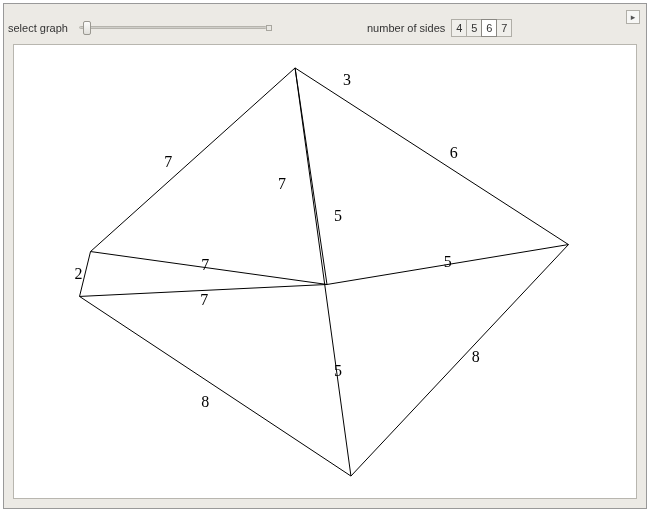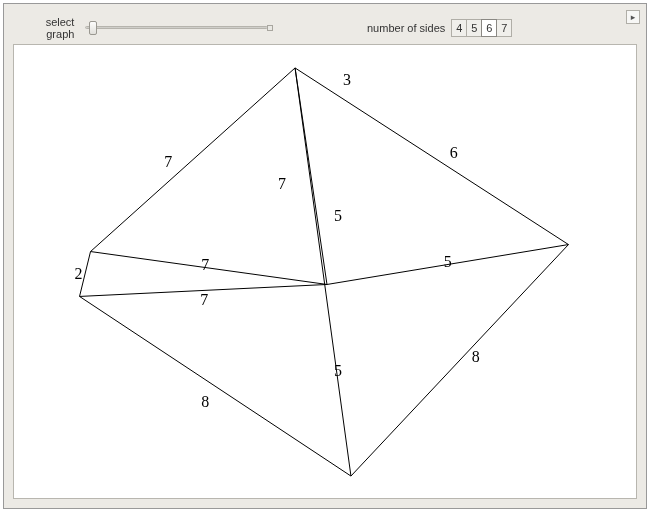--- a/index.html
+++ b/index.html
@@ -43,27 +43,26 @@
     display: flex;
     align-items: center;
     justify-content: center;
     font-size: 9px;
     line-height: 1;
     color: #555;
     cursor: pointer;
   }
   .ctrl-row {
     position: absolute;
-    left: 12px;
+    left: 4px;
     top: 14px;
     right: 150px;
     height: 20px;
     display: flex;
     align-items: center;
-    text-align: right;
   }
   .ctrl-label {
     color: #333;
     margin-right: 6px;
   }
   .slider-wrap {
     position: relative;
     width: 198px;
     height: 16px;
     display: flex;

